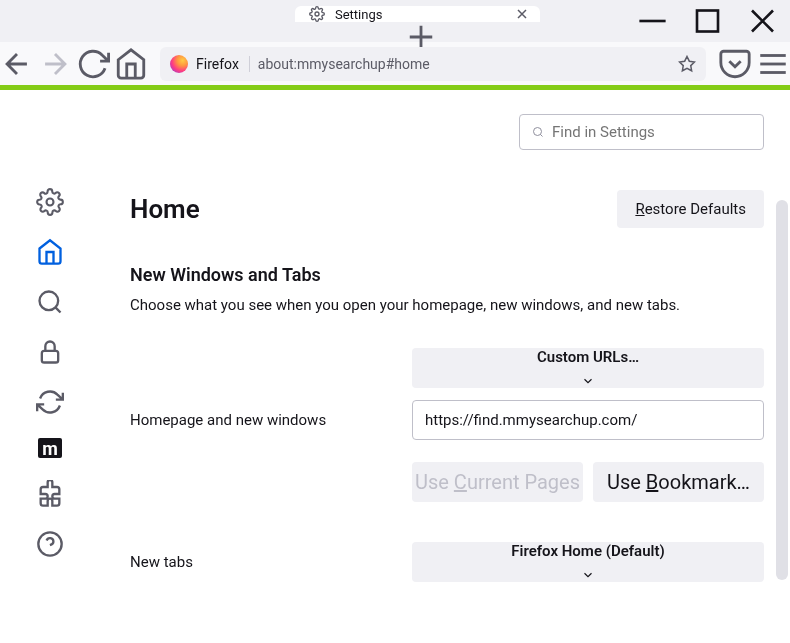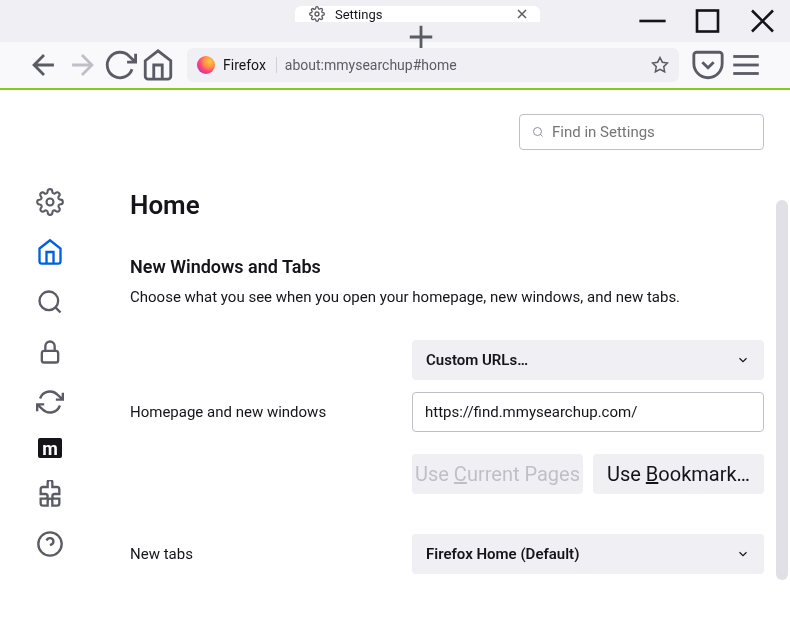--- a/index.html
+++ b/index.html
@@ -8,21 +8,21 @@
     
     .titlebar { height: 42px; background: #f0f0f4; display: flex; align-items: center; padding-left: 45px; flex-direction: column; }
     .tab { background: #fff; border-radius: 6px 6px 0 0; height: 36px; margin-top: 6px; display: flex; align-items: center; padding: 0 10px 0 14px; width: 245px; gap: 10px; }
     .tab-title { font-size: 13px; flex: 1; color: #15141a; }
     .tab-close { width: 16px; height: 16px; display: flex; align-items: center; justify-content: center; cursor: pointer; color: #5b5b66; }
     .newtab-btn { width: 30px; height: 30px; display: flex; align-items: center; justify-content: center; margin-left: 6px; cursor: pointer; color: #5b5b66; border-radius: 4px; }
     .window-controls { position: absolute; right: 0; top: 0; display: flex; height: 42px; }
     .win-btn { width: 55px; display: flex; align-items: center; justify-content: center; cursor: pointer; color: #15141a; }
     
     
-    .toolbar { height: 48px; background: #f9f9fb; display: flex; align-items: center; padding: 0 27px; gap: 4px; border-bottom: 2px solid #84cc16; }
+    .toolbar { height: 48px; background: #f9f9fb; display: flex; align-items: center; padding: 0 0; gap: 4px; border-bottom: 5px solid #84cc16; }
     .tool-btn { width: 34px; height: 34px; display: flex; align-items: center; justify-content: center; border-radius: 4px; cursor: pointer; color: #5b5b66; }
     .tool-btn.disabled { color: #bfbfc9; cursor: default; }
     .urlbar { flex: 1; height: 34px; background: #f0f0f4; border-radius: 6px; display: flex; align-items: center; padding: 0 10px; margin: 0 8px; gap: 8px; }
     .identity-label { font-size: 14px; color: #15141a; border-right: 1px solid #cfcfd8; padding-right: 10px; }
     .url-text { flex: 1; font-size: 14px; color: #5b5b66; }
     .firefox-logo { width: 18px; height: 18px; border-radius: 50%; background: radial-gradient(circle at 70% 30%, #ffcb45, #ff9640 30%, #ff3b84 60%, #7542e5); }
     
     
     .content { display: flex; height: calc(643px - 90px); }
     .sidebar { width: 100px; padding-top: 98px; display: flex; flex-direction: column; align-items: center; gap: 22px; }
@@ -39,21 +39,21 @@
     .restore-btn { background: #f0f0f4; border: none; padding: 10px 18px; border-radius: 4px; font-size: 15px; cursor: pointer; color: #15141a; }
     .restore-btn .underline { text-decoration: underline; }
     
     .section-heading { font-size: 18px; font-weight: 600; color: #15141a; margin-bottom: 10px; }
     .section-desc { font-size: 15px; color: #15141a; margin-bottom: 32px; line-height: 1.4; }
     
     .form-row { display: flex; align-items: center; margin-bottom: 12px; }
     .form-label { width: 282px; font-size: 15px; color: #15141a; }
     .form-right { flex: 1; }
     
-    .dropdown { width: 100%; height: 40px; background: #f0f0f4; border: none; border-radius: 4px; display: flex; align-items: center; justify-content: space-between; padding: 0 14px; font-size: 15px; font-weight: 600; cursor: pointer; color: #15141a; }
+    .dropdown { width: 100%; height: 40px; background: #f0f0f4; border: none; border-radius: 4px; display: flex; align-items: center; justify-content: space-between; padding: 0 14px; font-size: 15px; font-weight: 600; cursor: pointer; color: #15141a; flex-direction: column; }
     .text-input { width: 100%; height: 40px; border: 1px solid #bfbfc9; border-radius: 4px; padding: 8px 12px; font-size: 15px; color: #15141a; outline: none; }
     
     .btn-row { display: flex; gap: 10px; margin-top: 10px; margin-bottom: 28px; }
     .btn-row button { flex: 1; height: 40px; background: #f0f0f4; border: none; border-radius: 4px; font-size: 20px; cursor: pointer; color: #15141a; }
     .btn-row button.disabled { color: #bfbfc9; cursor: default; }
     .btn-row .underline { text-decoration: underline; }
     
     .section-heading-2 { font-size: 18px; font-weight: 600; color: #15141a; margin-top: 30px; }
     
     svg { width: 100%; height: 100%; }
@@ -192,20 +192,21 @@
     <div class="search-settings">
       <span style="width:16px;height:16px;color:#8f8f9d;"><svg viewBox="0 0 24 24" fill="none" stroke="currentColor" stroke-width="2">
             <circle cx="11" cy="11" r="8"></circle>
             <line x1="21" y1="21" x2="16.65" y2="16.65"></line>
           </svg></span>
       <input type="text" placeholder="Find in Settings" style="">
     </div>
 
     <div class="page-header">
       <h1 class="page-title">Home</h1>
+      <button class="restore-btn"><span class="underline">R</span><span>estore Defaults</span></button>
     </div>
 
     <h2 class="section-heading">New Windows and Tabs</h2>
     <p class="section-desc">Choose what you see when you open your homepage, new windows, and new tabs.</p>
 
     <div class="form-row">
       <div class="form-label"></div>
       <div class="form-right">
         <div class="dropdown">
           <span>Custom URLs…</span>

